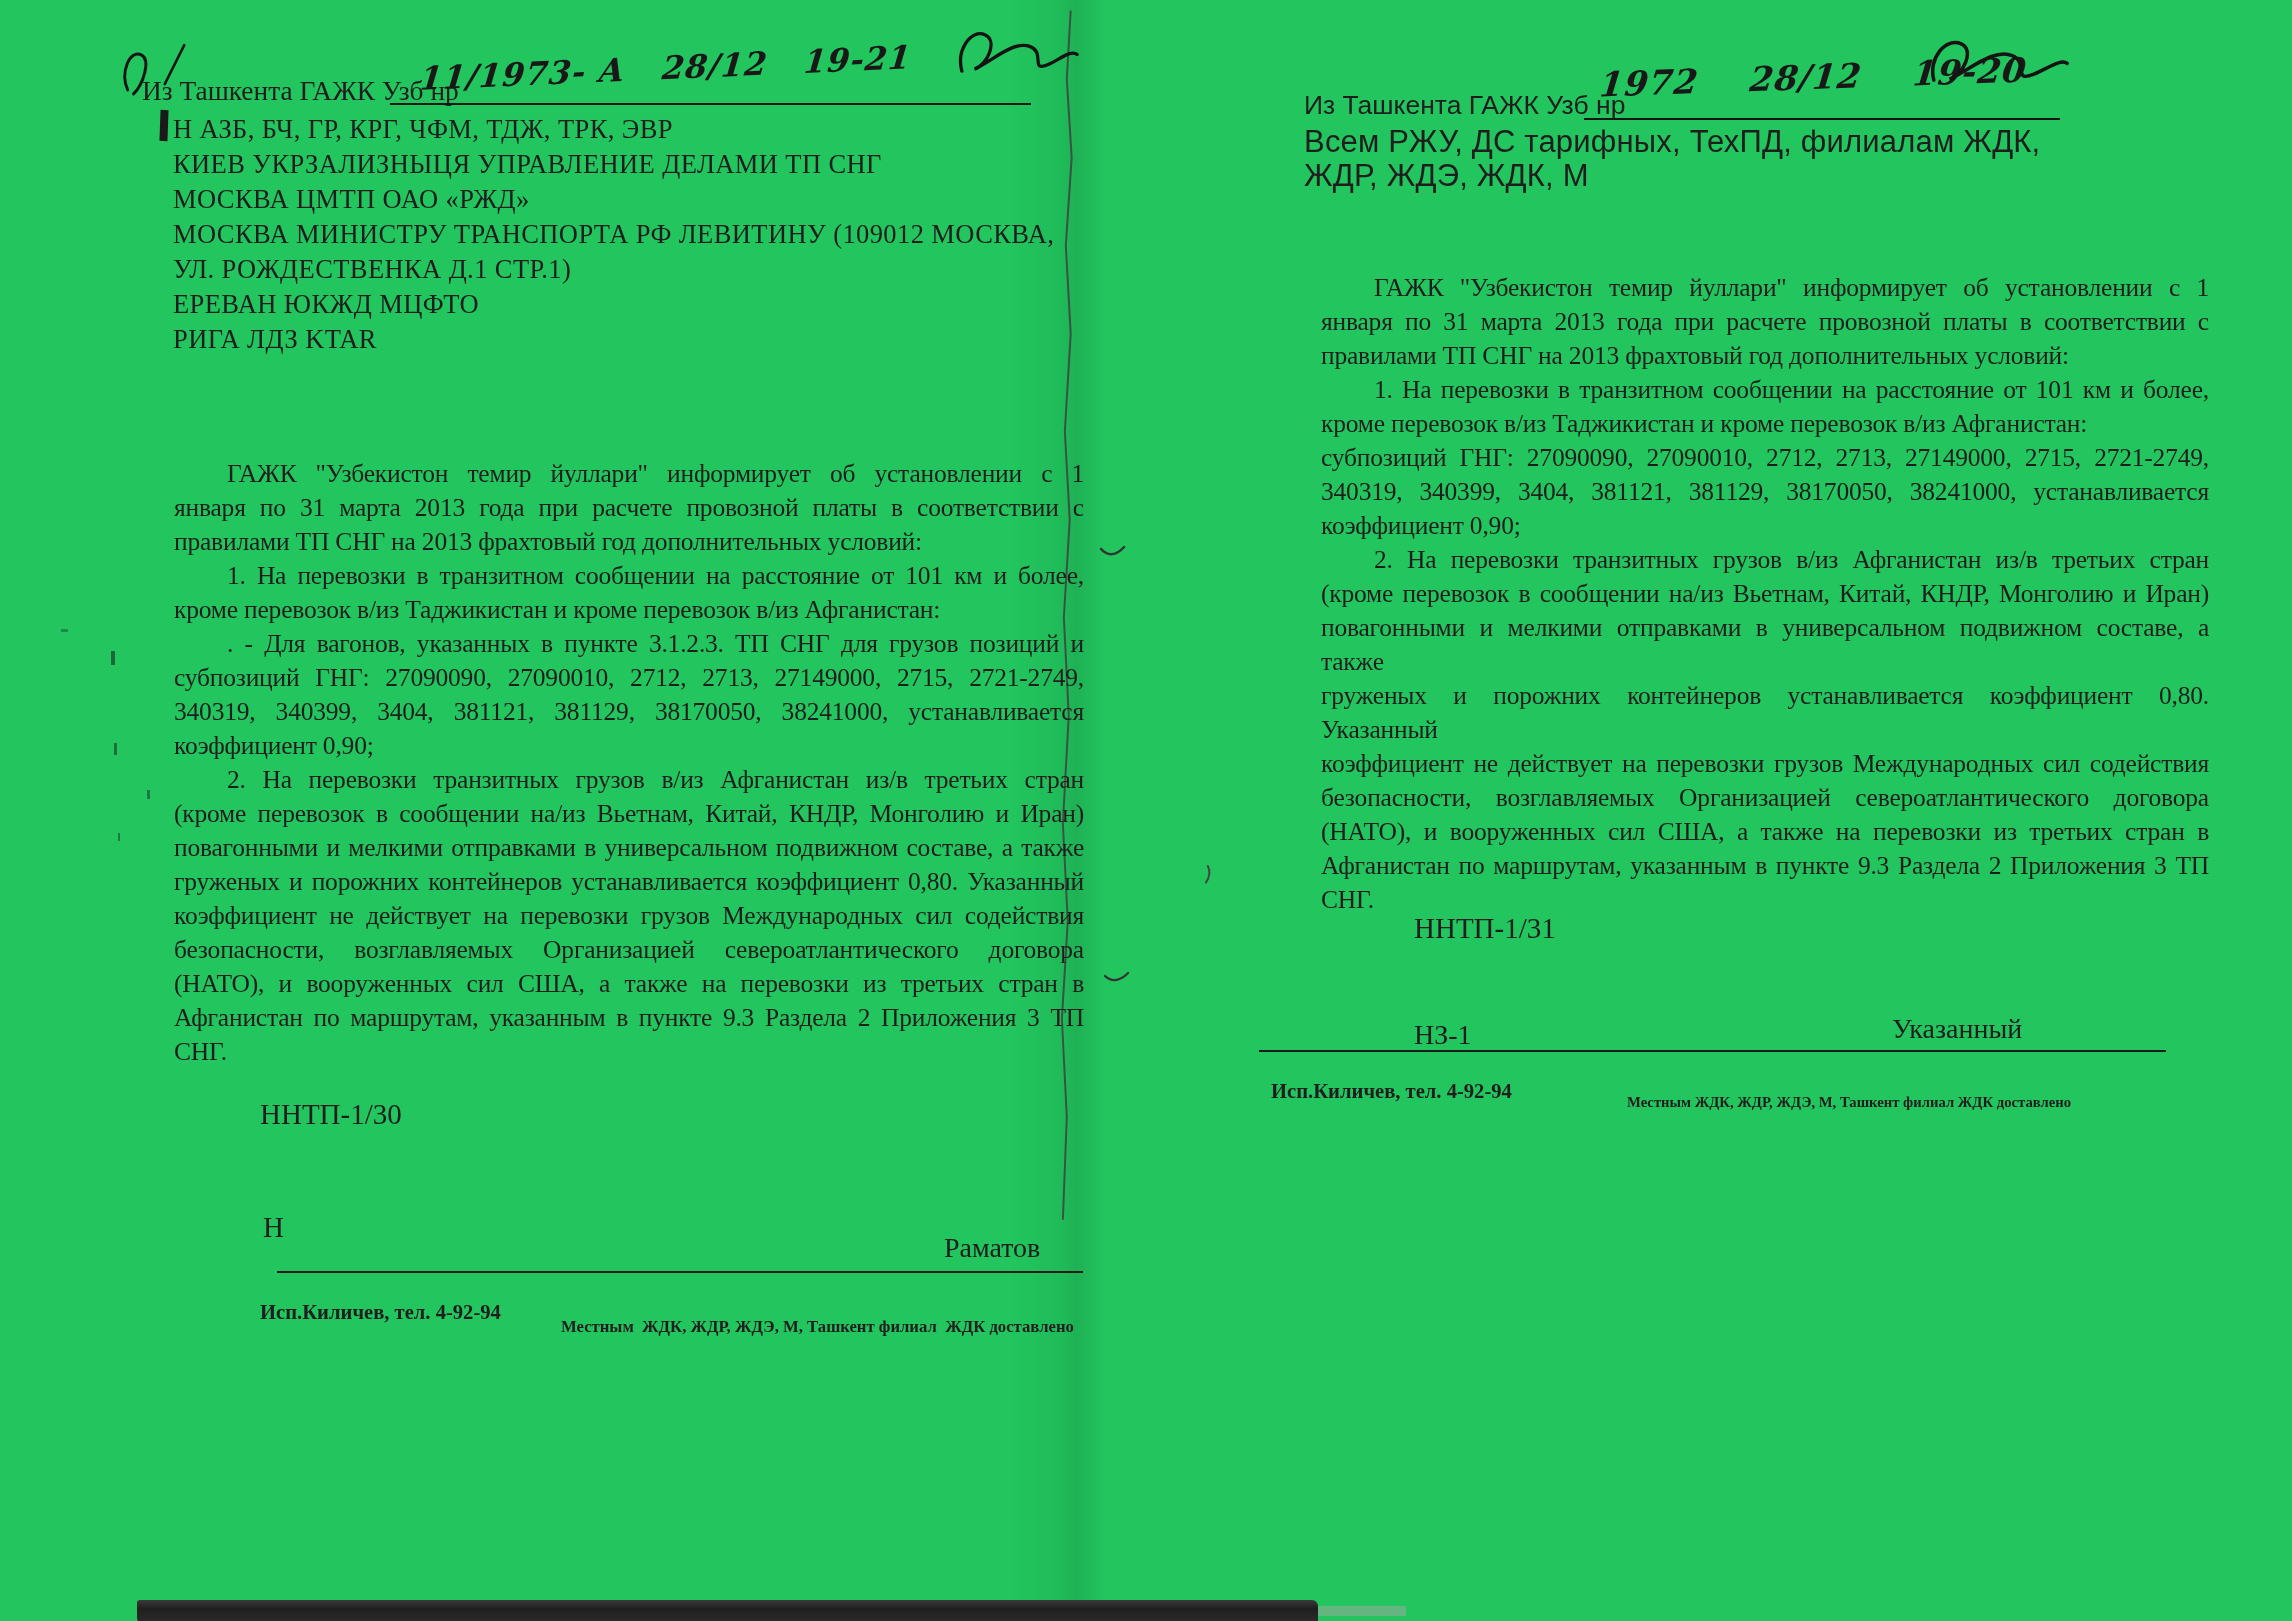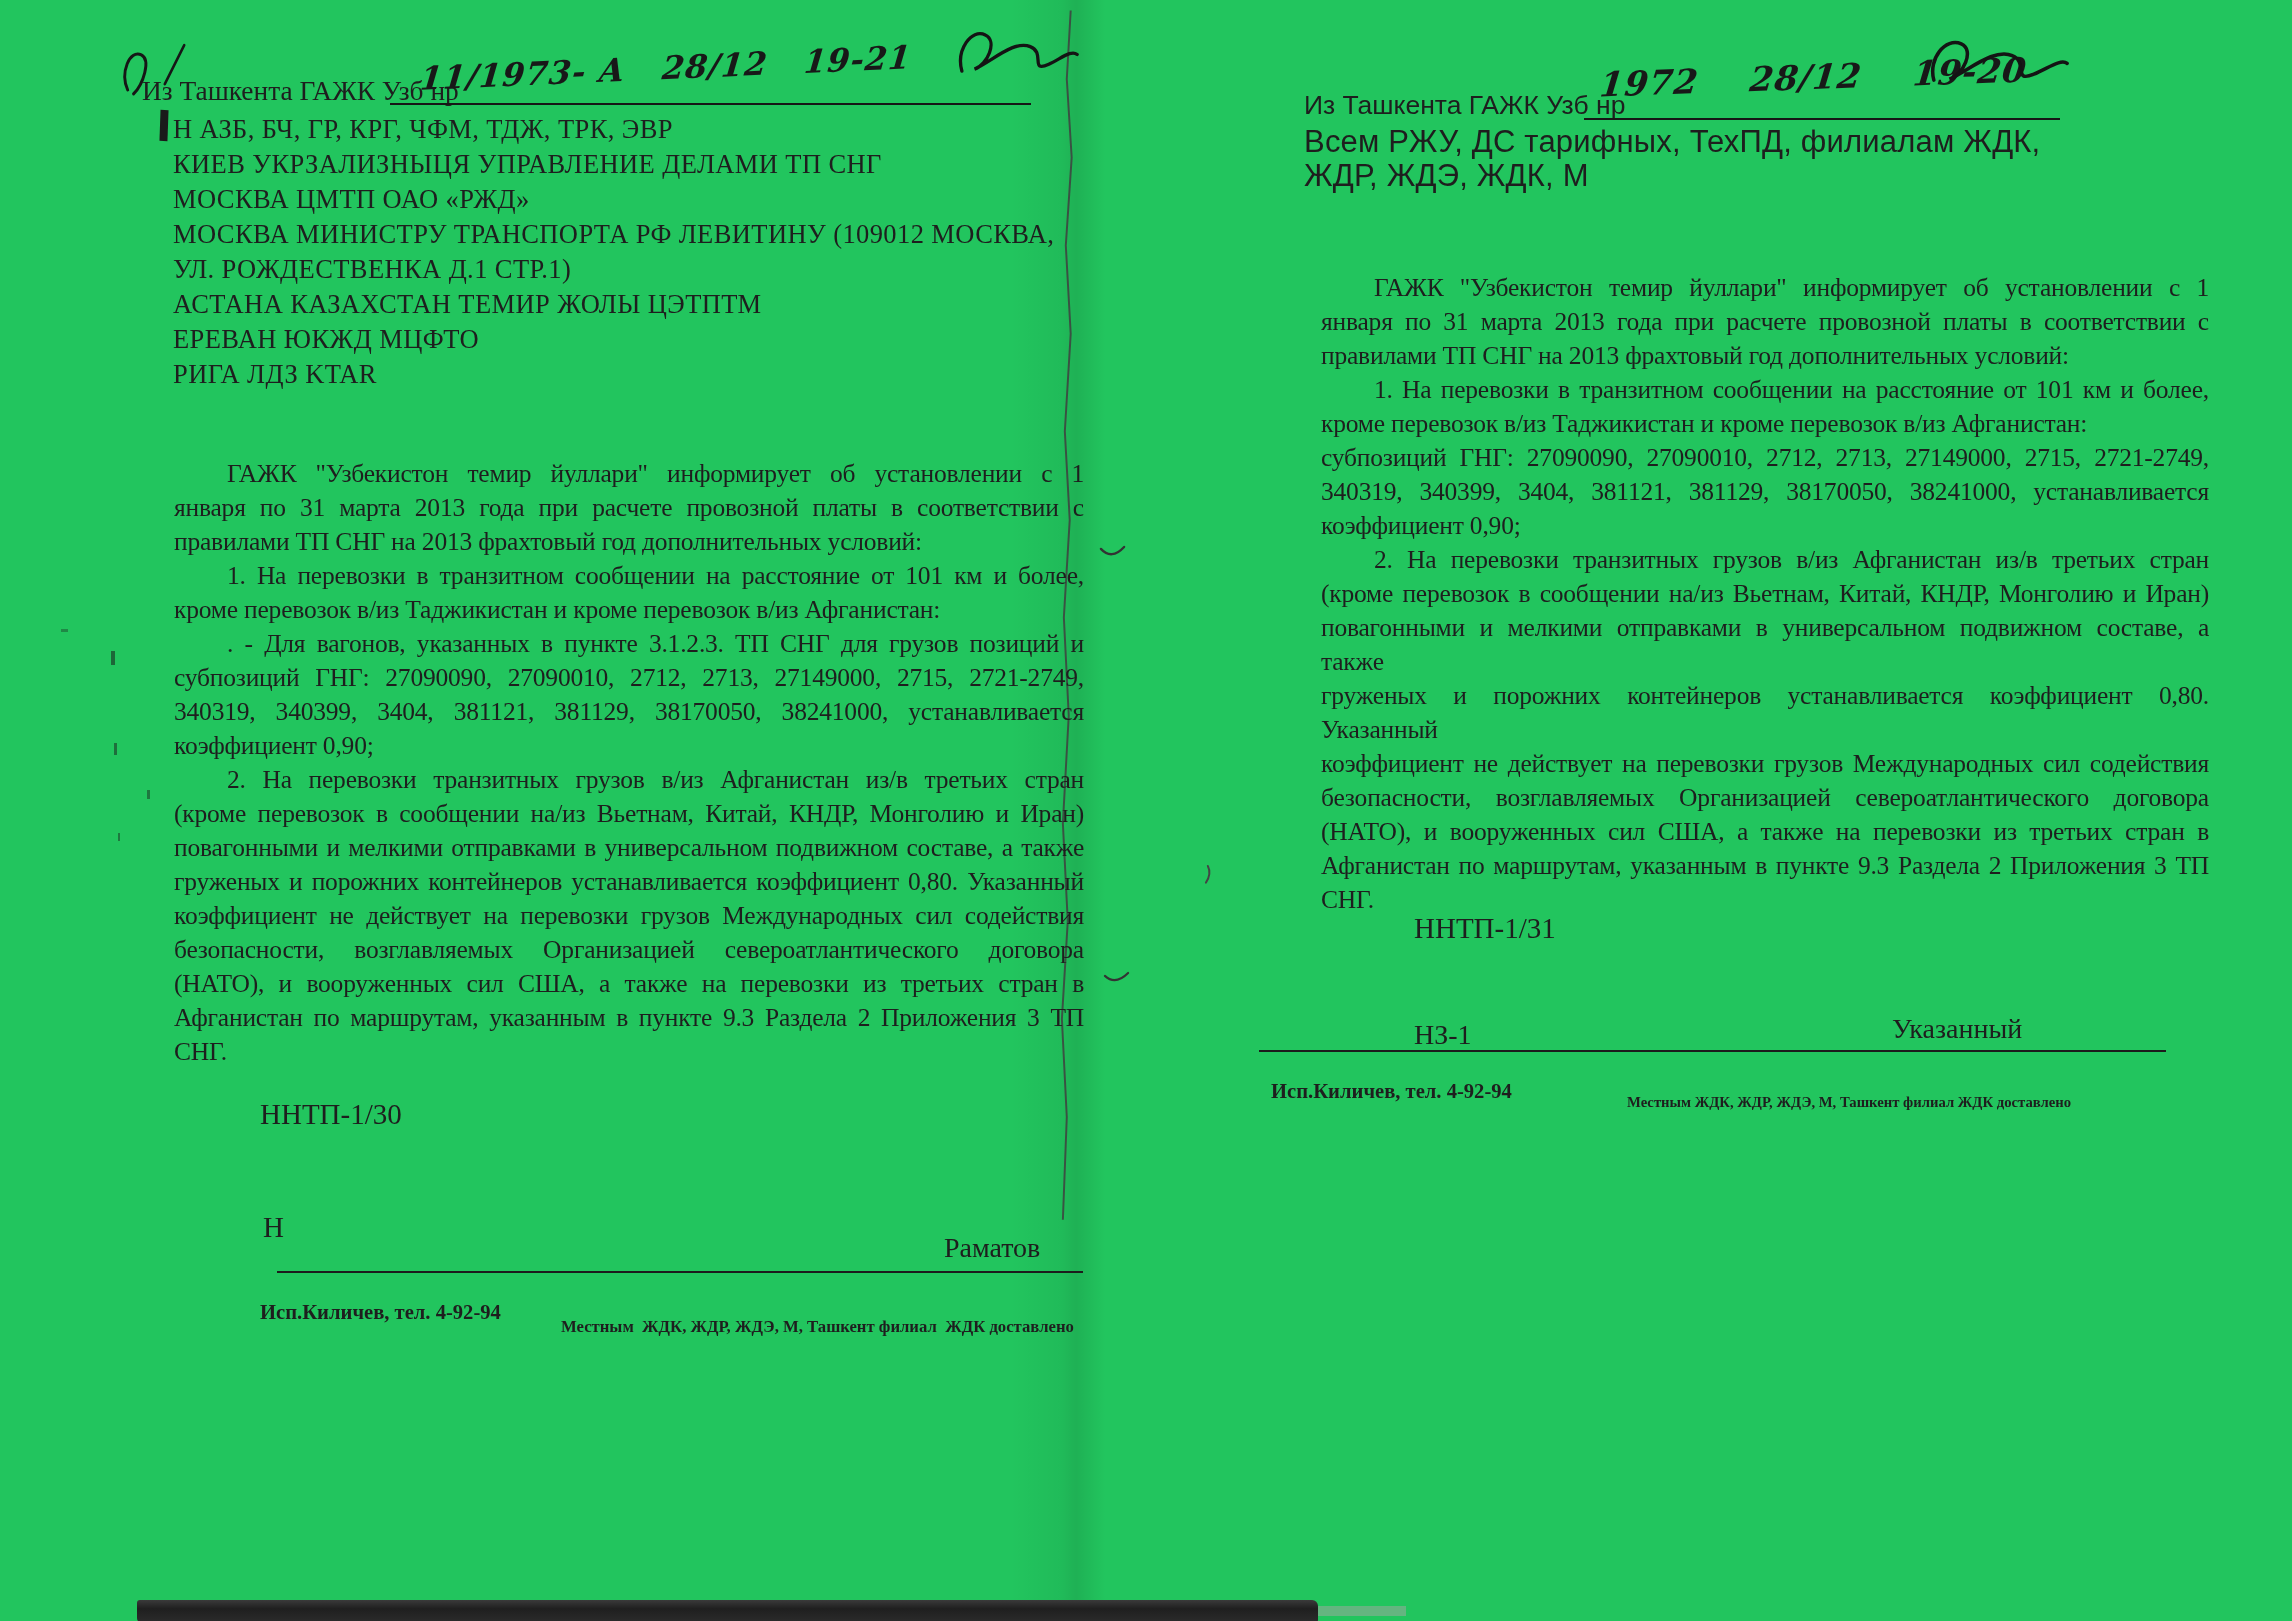--- a/index.html
+++ b/index.html
@@ -97,21 +97,20 @@
       <path d="M12,50 C4,32 14,8 26,14 C36,19 28,44 18,54" fill="none" stroke="#161616" stroke-width="3" stroke-linecap="round"></path>
       <path d="M50,44 L70,4" fill="none" stroke="#161616" stroke-width="2.6" stroke-linecap="round"></path>
     </svg>
 
     <div class="abs addr lp-addr">
         <div class="line">Н АЗБ, БЧ, ГР, КРГ, ЧФМ, ТДЖ, ТРК, ЭВР</div>
         <div class="line">КИЕВ УКРЗАЛИЗНЫЦЯ УПРАВЛЕНИЕ ДЕЛАМИ ТП СНГ</div>
         <div class="line">МОСКВА ЦМТП ОАО «РЖД»</div>
         <div class="line">МОСКВА МИНИСТРУ ТРАНСПОРТА РФ ЛЕВИТИНУ (109012 МОСКВА,</div>
         <div class="line">УЛ. РОЖДЕСТВЕНКА Д.1 СТР.1)</div>
-        <div class="line">АСТАНА КАЗАХСТАН ТЕМИР ЖОЛЫ ЦЭТПТМ</div>
         <div class="line">ЕРЕВАН ЮКЖД МЦФТО</div>
         <div class="line">РИГА ЛДЗ KTAR</div>
       </div>
 
     <div class="abs body-block lp-body">
         <div class="line j ind">ГАЖК "Узбекистон темир йуллари" информирует об установлении с 1</div>
         <div class="line j">января по 31 марта 2013 года при расчете провозной платы в соответствии с</div>
         <div class="line">правилами ТП СНГ на 2013 фрахтовый год дополнительных условий:</div>
         <div class="line j ind">1. На перевозки в транзитном сообщении на расстояние от 101 км и более,</div>
         <div class="line">кроме перевозок в/из Таджикистан и кроме перевозок в/из Афганистан:</div>

